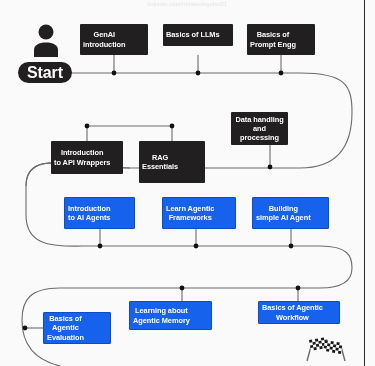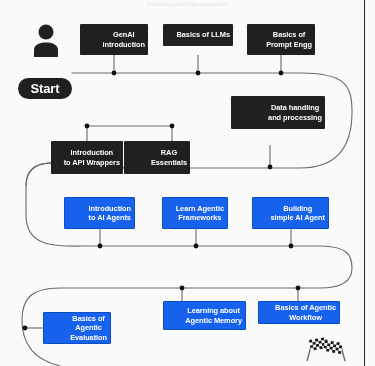--- a/index.html
+++ b/index.html
@@ -31,21 +31,21 @@
     font-size: 5.5px;
     letter-spacing: 0.2px;
     color: #e2e2e4;
     user-select: none;
   }
   .node {
     position: absolute;
     box-sizing: border-box;
     display: flex;
     align-items: center;
-    justify-content: flex-end;
+    justify-content: flex-start;
     text-align: center;
     color: #ffffff;
     font-weight: bold;
     font-size: 7.4px;
     line-height: 1.22;
     letter-spacing: -0.05px;
     padding: 2px 3px;
     border-radius: 1px;
   }
   .node.dark {
@@ -57,27 +57,26 @@
   }
   .start-pill {
     position: absolute;
     left: 18px;
     top: 62px;
     width: 54px;
     height: 21px;
     background: #221f20;
     border-radius: 11px;
     color: #ffffff;
-    font-size: 13px;
+    font-size: 16px;
     font-weight: bold;
     display: flex;
     align-items: center;
     justify-content: center;
     letter-spacing: -0.1px;
-    margin-top: 16px;
   }
   .person-icon {
     position: absolute;
     left: 32px;
     top: 24px;
   }
   .flag-icon {
     position: absolute;
     left: 303px;
     top: 337px;
@@ -195,50 +194,50 @@
         <span style="white-space: pre-line;">GenAI
 introduction</span>
       </div>
       <div class="node dark" style="left: 163px; top: 24px; width: 70px; height: 22px;">
         <span style="white-space: pre-line;">Basics of LLMs</span>
       </div>
       <div class="node dark" style="left: 247px; top: 24px; width: 68px; height: 31px;">
         <span style="white-space: pre-line;">Basics of
 Prompt Engg</span>
       </div>
-      <div class="node dark" style="left: 231px; top: 96px; width: 94px; height: 33px;">
+      <div class="node dark" style="left: 231px; top: 112px; width: 57px; height: 33px;">
         <span style="white-space: pre-line;">Data handling
 and processing</span>
       </div>
       <div class="node dark" style="left: 51px; top: 141px; width: 72px; height: 33px;">
         <span style="white-space: pre-line;">Introduction
 to API Wrappers</span>
       </div>
-      <div class="node dark" style="left: 124px; top: 141px; width: 66px; height: 33px;">
+      <div class="node dark" style="left: 139px; top: 141px; width: 66px; height: 42px;">
         <span style="white-space: pre-line;">RAG
 Essentials</span>
       </div>
       <div class="node blue" style="left: 64px; top: 197px; width: 71px; height: 32px;">
         <span style="white-space: pre-line;">Introduction
 to AI Agents</span>
       </div>
-      <div class="node blue" style="left: 162px; top: 197px; width: 66px; height: 32px;">
+      <div class="node blue" style="left: 162px; top: 197px; width: 74px; height: 32px;">
         <span style="white-space: pre-line;">Learn Agentic
 Frameworks</span>
       </div>
       <div class="node blue" style="left: 252px; top: 197px; width: 77px; height: 32px;">
         <span style="white-space: pre-line;">Building
 simple AI Agent</span>
       </div>
       <div class="node blue" style="left: 43px; top: 312px; width: 68px; height: 32px;">
         <span style="white-space: pre-line;">Basics of
 Agentic
 Evaluation</span>
       </div>
-      <div class="node blue" style="left: 163px; top: 301px; width: 83px; height: 29px;">
+      <div class="node blue" style="left: 129px; top: 301px; width: 83px; height: 29px;">
         <span style="white-space: pre-line;">Learning about
 Agentic Memory</span>
       </div>
       <div class="node blue" style="left: 258px; top: 301px; width: 82px; height: 23px;">
         <span style="white-space: pre-line;">Basics of Agentic
 Workflow</span>
       </div>
     </div>
 
   <div class="right-border"></div>

